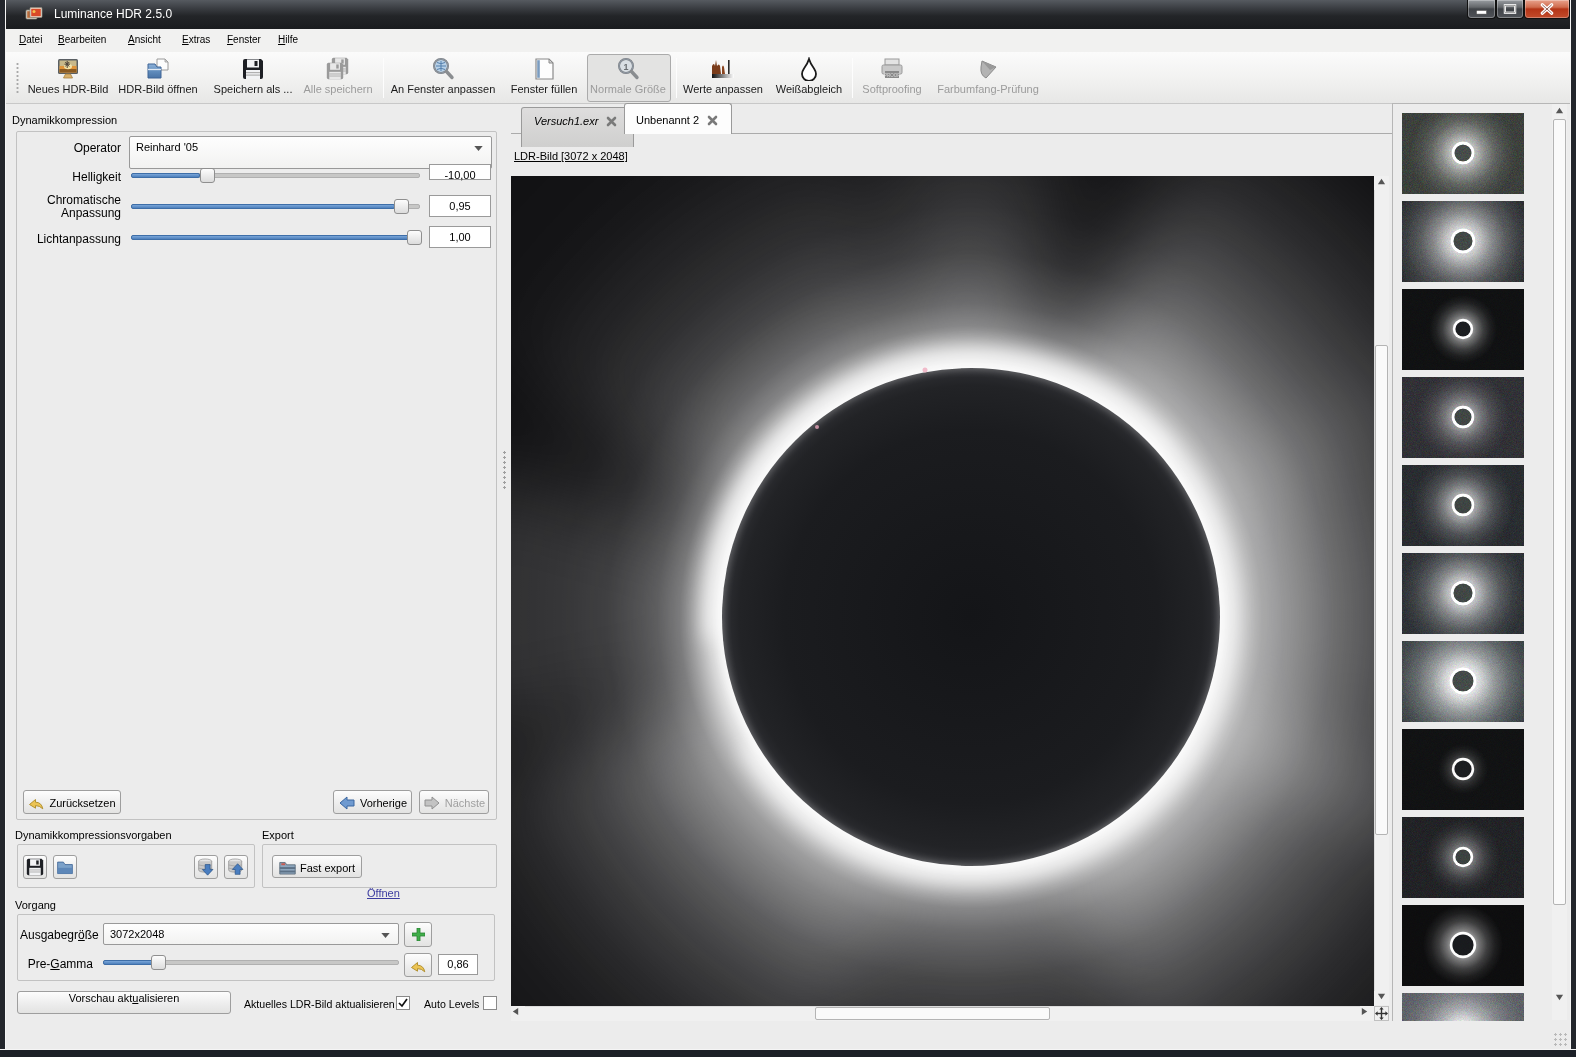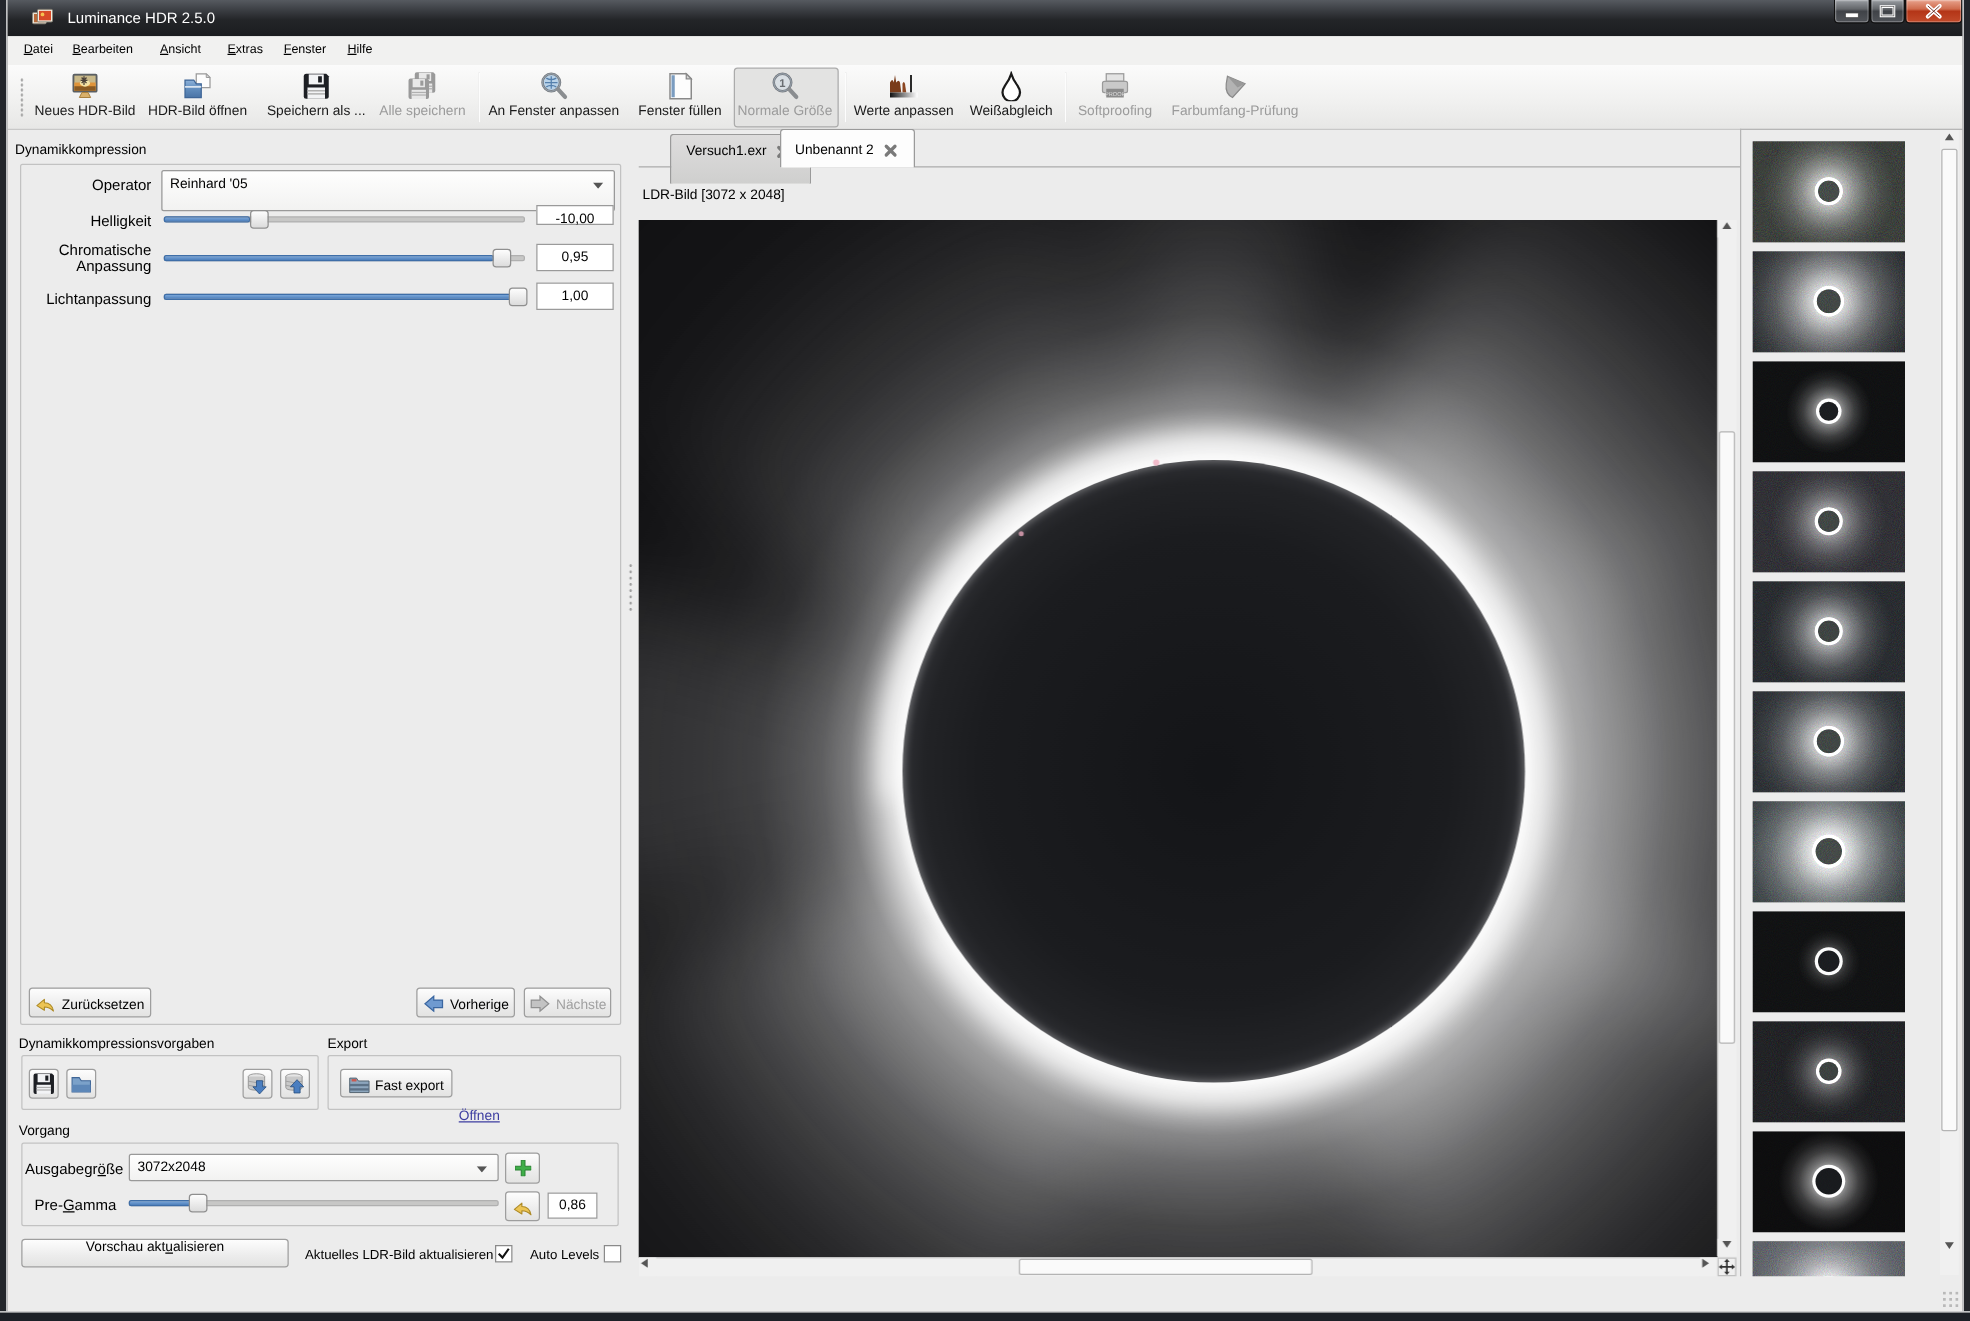--- a/index.html
+++ b/index.html
@@ -39,22 +39,22 @@
 .tfill { position:absolute; height:5px; background:linear-gradient(#7aa6d9,#4d7fbb); border:1px solid #3e6ea8; border-radius:2px; }
 .shandle { position:absolute; width:15px; height:15px; background:linear-gradient(#fdfdfd,#dcdcdc); border:1px solid #8f8f8f; border-radius:3px; }
 .vbox { position:absolute; background:#fff; border:1px solid #9a9a9a; font-size:11px; color:#000; text-align:center; }
 .btn { position:absolute; background:linear-gradient(#fdfdfd,#ececec 60%,#e3e3e2); border:1px solid #9e9e9e; border-radius:3px;
   font-size:11px; color:#000; text-align:center; white-space:nowrap; }
 .btn.disabled { color:#a0a0a0; }
 .link { position:absolute; font-size:11px; color:#3c3ca0; text-decoration:underline;margin-top:26px; }
 .cb { position:absolute; width:14px; height:14px; background:#fff; border:1px solid #8a8a8a; }
 #tabpane-line { left:511px; top:133px; width:881px; height:1px; background:#ababab; }
 .tab { position:absolute; font-size:11px; }
-#tab1 { left:536px; top:107px; width:113px; height:40px; background:linear-gradient(#dedddd,#cfcfce);
-  border:1px solid #9a9a9a; border-bottom:none; border-radius:3px 3px 0 0; }
+#tab1 { left:521px; top:107px; width:113px; height:40px; background:linear-gradient(#dedddd,#cfcfce);
+  border:1px solid #9a9a9a; border-bottom:none; border-radius:3px 3px 0 0;font-style:italic; }
 #tab2 { left:624px; top:103px; width:108px; height:31px; background:#fdfdfd;
   border:1px solid #9a9a9a; border-bottom:none; border-radius:3px 3px 0 0; }
 .tabx { position:absolute; }
 #viewport { left:511px; top:176px; width:863px; height:830px; background:#0c0c0e; }
 .sbar { position:absolute; background:#f0f0f0; }
 .sbtn { position:absolute; background:#f0f0f0; }
 .sthumb { position:absolute; background:#fafafa; border:1px solid #b4b4b4; border-radius:2px; }
 #sidebar { left:1392px; top:103px; width:178px; height:918px; background:#ececec; border-left:1px solid #b6b6b6; border-top:1px solid #b6b6b6; }
 .thumb { position:absolute; left:10px; width:122px; height:81px; overflow:hidden; }
 </style></head><body>
@@ -329,21 +329,21 @@
     <svg class="tabx" style="left:84px;top:8px;" width="11" height="11" viewBox="0 0 11 11">
       <path d="M2 2 L9 9 M9 2 L2 9" stroke="#7a7a7a" stroke-width="2.6" stroke-linecap="round"></path>
     </svg>
   </div>
 <div class="abs tab" id="tab2">
     <span style="position:absolute;left:11px;top:10px;">Unbenannt 2</span>
     <svg class="tabx" style="left:82px;top:11px;" width="11" height="11" viewBox="0 0 11 11">
       <path d="M2 2 L9 9 M9 2 L2 9" stroke="#7a7a7a" stroke-width="2.6" stroke-linecap="round"></path>
     </svg>
   </div>
-<div class="label12" style="left:514px;top:150px;">LDR-Bild [3072 x 2048]</div>
+<div class="label12" style="left:514px;top:150px;text-decoration:underline;">LDR-Bild [3072 x 2048]</div>
 <svg class="abs" id="viewport" width="863" height="830" viewBox="0 0 863 830">
 <defs>
 <radialGradient id="cor" cx="460" cy="441" r="560" gradientUnits="userSpaceOnUse">
   <stop offset="0.440" stop-color="#fff" stop-opacity="1"></stop>
   <stop offset="0.47" stop-color="#fff" stop-opacity="0.80"></stop>
   <stop offset="0.50" stop-color="#fff" stop-opacity="0.55"></stop>
   <stop offset="0.52" stop-color="#fff" stop-opacity="0.40"></stop>
   <stop offset="0.54" stop-color="#fff" stop-opacity="0.33"></stop>
   <stop offset="0.56" stop-color="#fff" stop-opacity="0.26"></stop>
   <stop offset="0.59" stop-color="#fff" stop-opacity="0.20"></stop>

